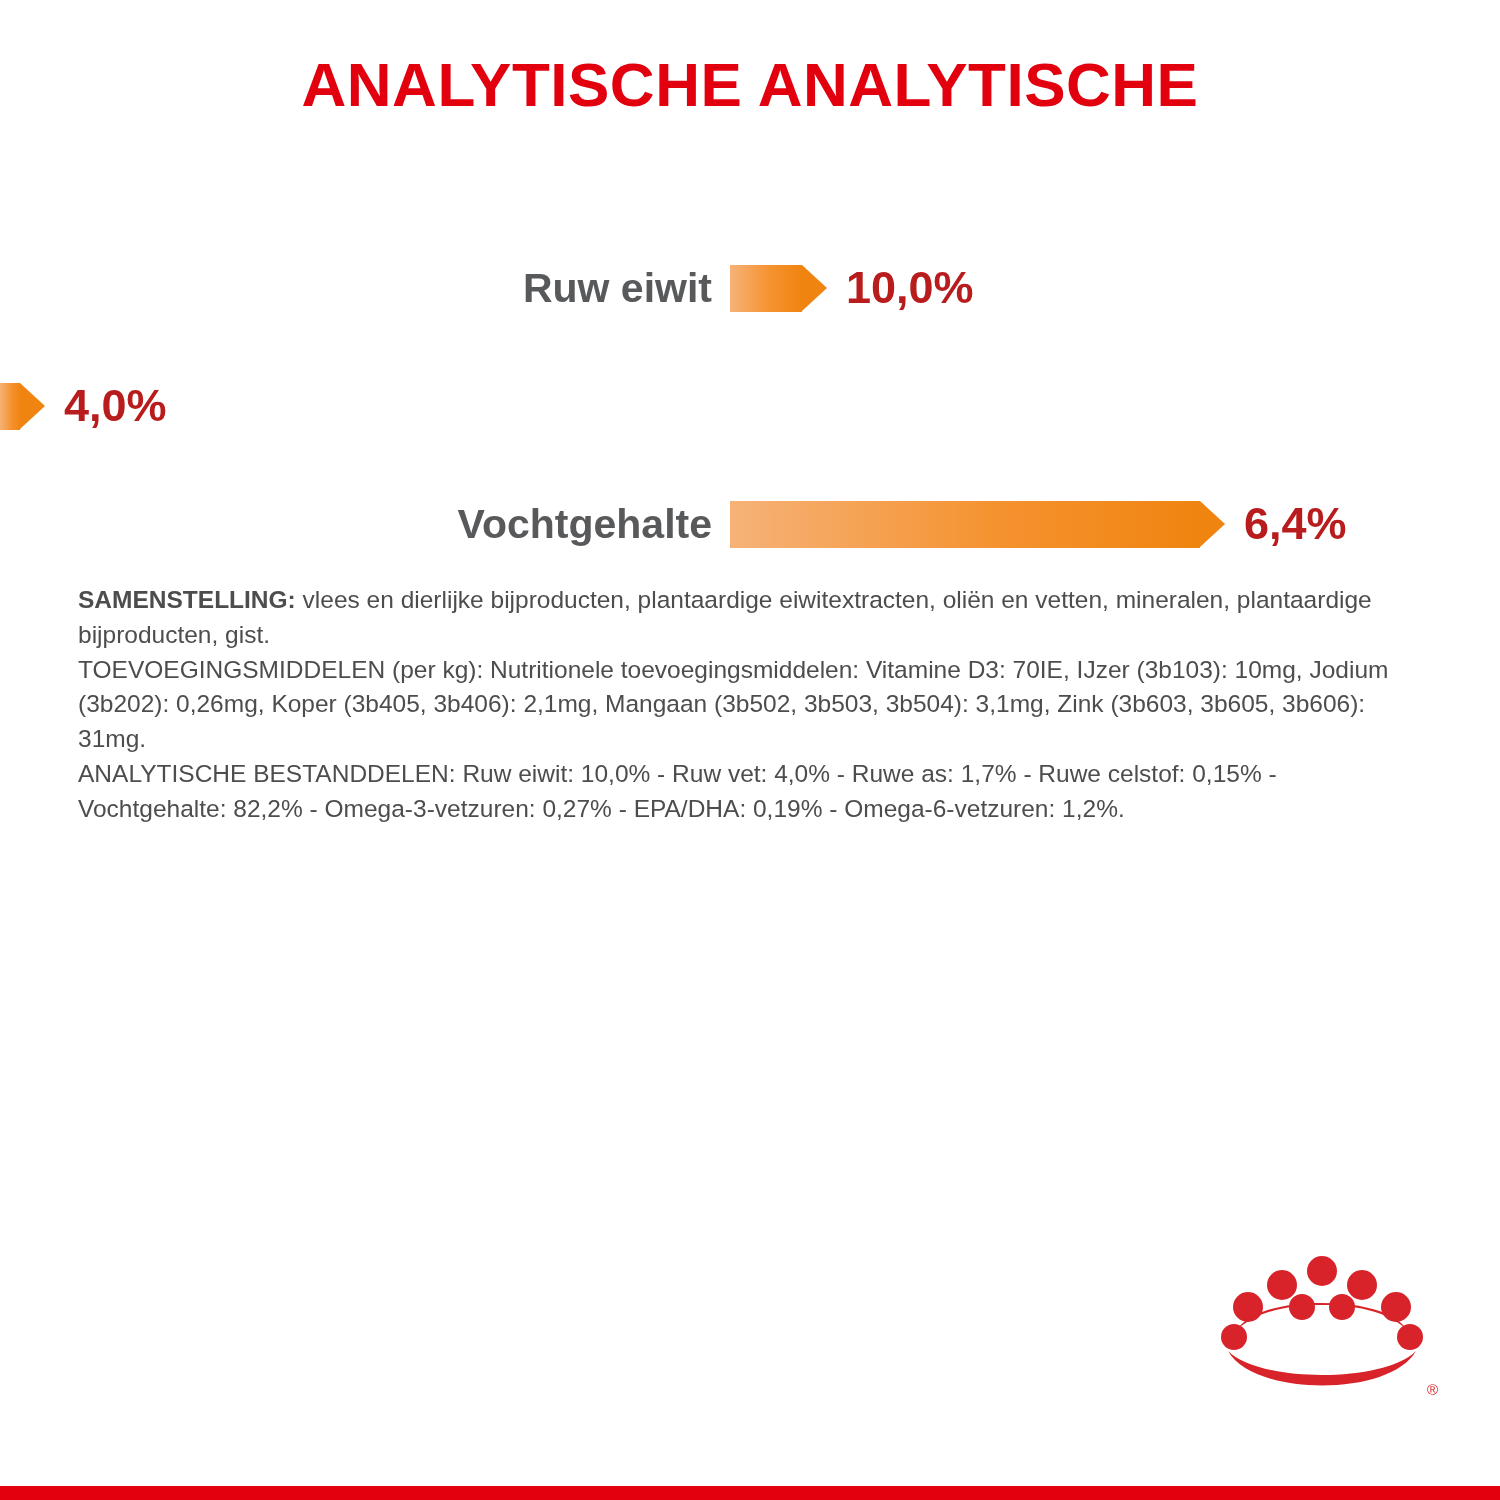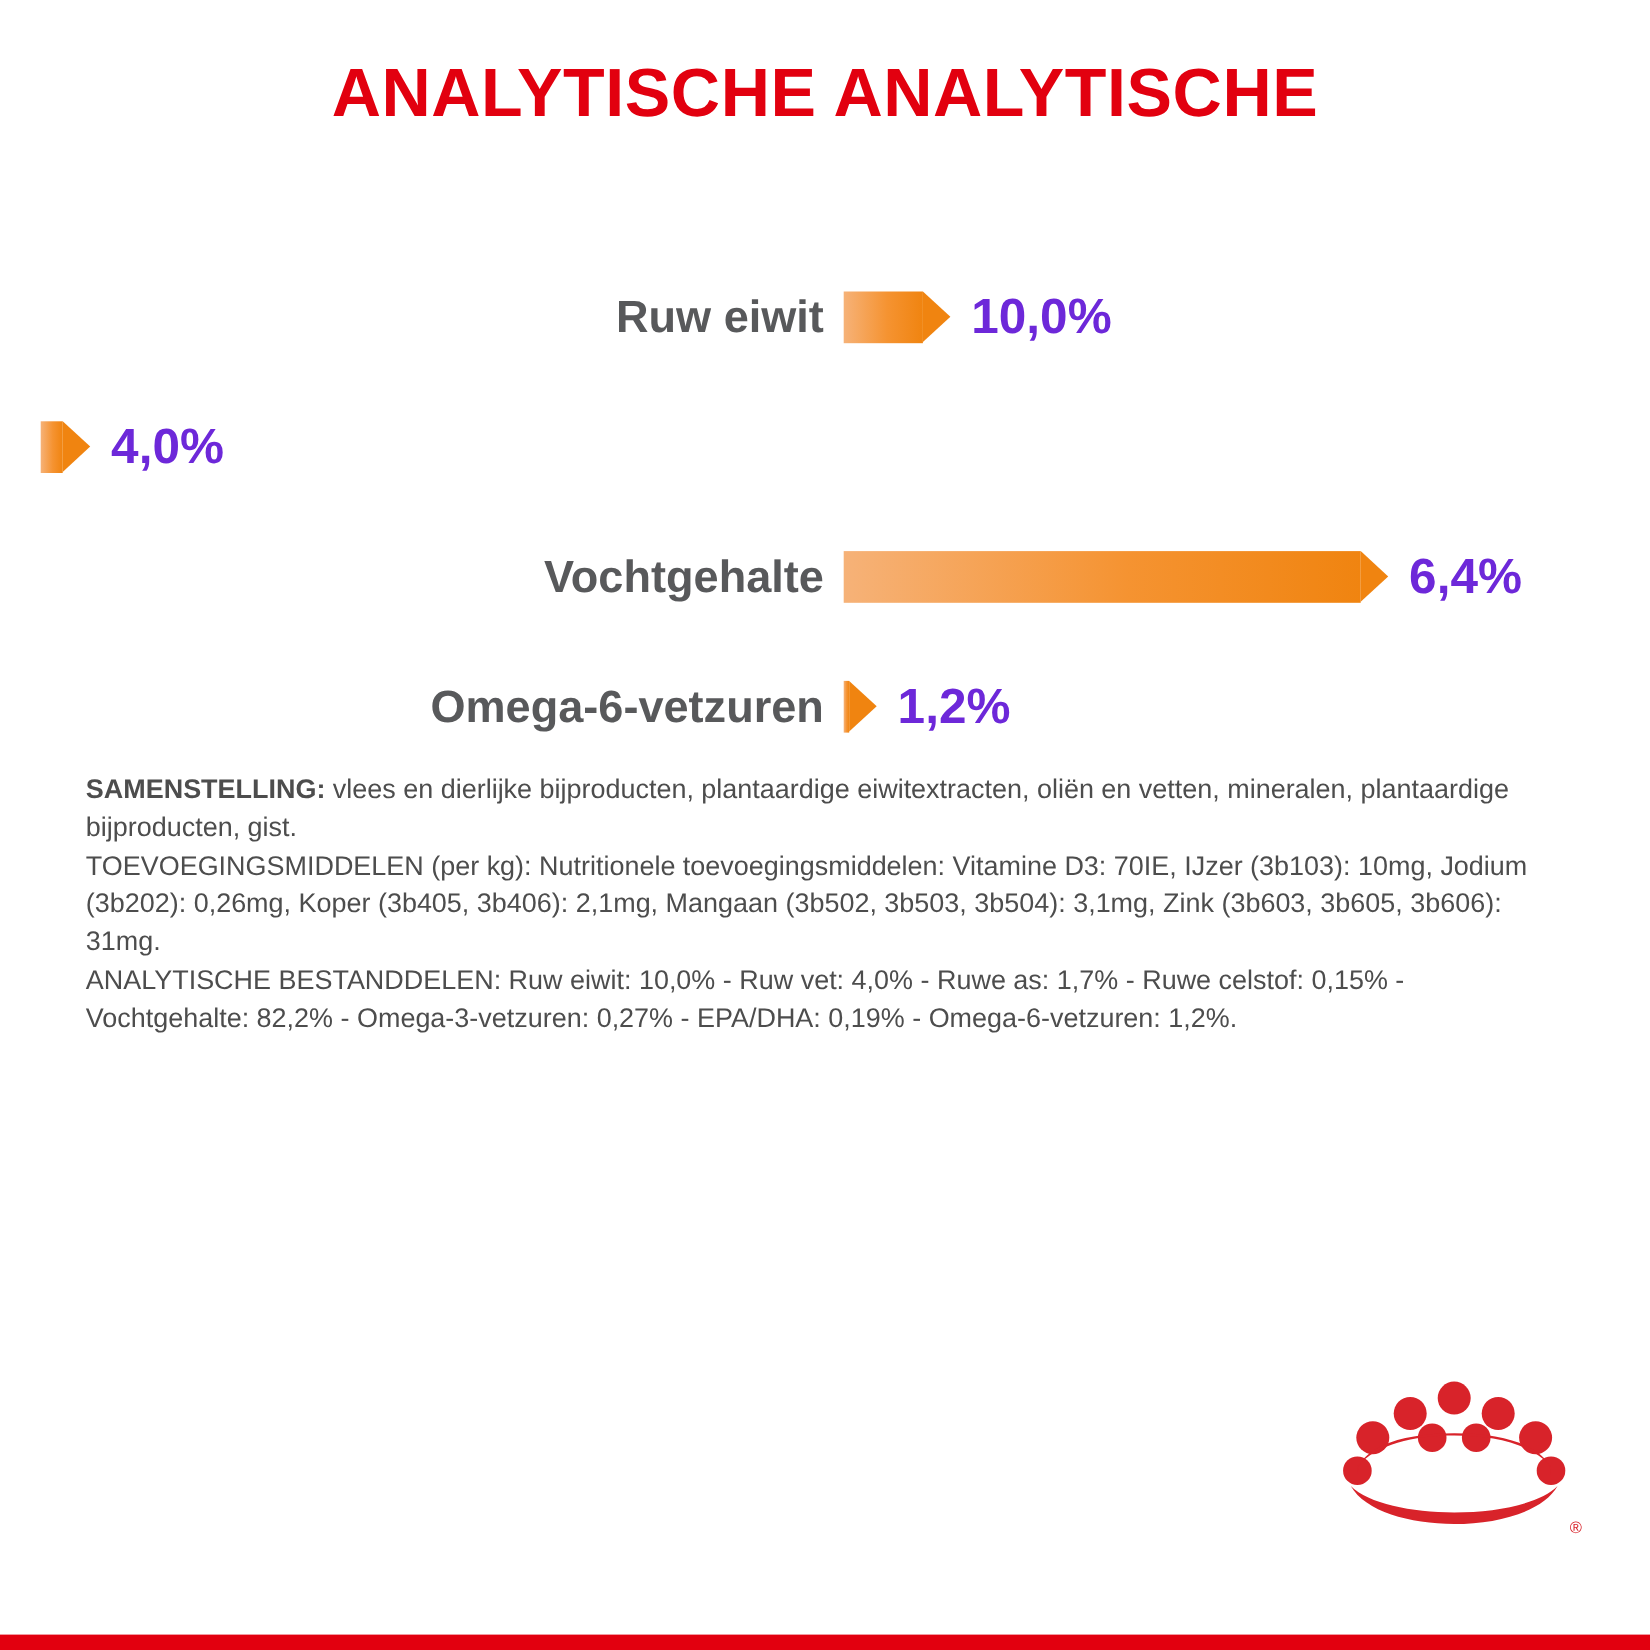--- a/index.html
+++ b/index.html
@@ -31,21 +31,20 @@
     font-weight: bold;
     letter-spacing: 0.5px;
     padding-top: 52px;
     line-height: 1.05;
   }
 
   
   .chart {
     margin-top: 112px;
     padding: 0 0 0 0;
-    margin-left: 37px;
   }
   .row {
     display: flex;
     align-items: center;
     height: 118px;
   }
   .row-label {
     width: 730px;
     text-align: right;
     padding-right: 18px;
@@ -75,21 +74,21 @@
     top: 0;
     width: 0;
     height: 0;
     border-top: 23.5px solid transparent;
     border-bottom: 23.5px solid transparent;
     border-left: 25px solid #f08410;
   }
   .bar-value {
     font-size: 45px;
     font-weight: bold;
-    color: #6d28d9;
+    color: #b91c1c;
     margin-left: 44px;
     white-space: nowrap;
   }
 
   
   .composition {
     padding: 0 78px 0 78px;
     font-size: 24.5px;
     line-height: 1.42;
     color: #4d4d4d;
@@ -163,30 +162,20 @@
       <div class="row-label">Vochtgehalte</div>
       <div class="bar-wrap">
         <span class="bar" style="width:470px;">
           <span class="body" style="width:470px;"></span>
           <span class="tip"></span>
         </span>
         <span class="bar-value">6,4%</span>
       </div>
     </div>
 
-    <div class="row">
-      <div class="row-label">Omega-6-vetzuren</div>
-      <div class="bar-wrap">
-        <span class="bar" style="width:5px;">
-          <span class="body" style="width:5px;"></span>
-          <span class="tip"></span>
-        </span>
-        <span class="bar-value">1,2%</span>
-      </div>
-    </div>
 
   </div>
 
   <div class="composition">
     <p><b>SAMENSTELLING:</b><span> vlees en dierlijke bijproducten, plantaardige eiwitextracten, oliën en vetten, mineralen, plantaardige bijproducten, gist.</span></p>
     <p>TOEVOEGINGSMIDDELEN (per kg): Nutritionele toevoegingsmiddelen: Vitamine D3: 70IE, IJzer (3b103): 10mg, Jodium (3b202): 0,26mg, Koper (3b405, 3b406): 2,1mg, Mangaan (3b502, 3b503, 3b504): 3,1mg, Zink (3b603, 3b605, 3b606): 31mg.</p>
     <p>ANALYTISCHE BESTANDDELEN: Ruw eiwit: 10,0% - Ruw vet: 4,0% - Ruwe as: 1,7% - Ruwe celstof: 0,15% - Vochtgehalte: 82,2% - Omega-3-vetzuren: 0,27% - EPA/DHA: 0,19% - Omega-6-vetzuren: 1,2%.</p>
   </div>
 
   <div class="logo">

